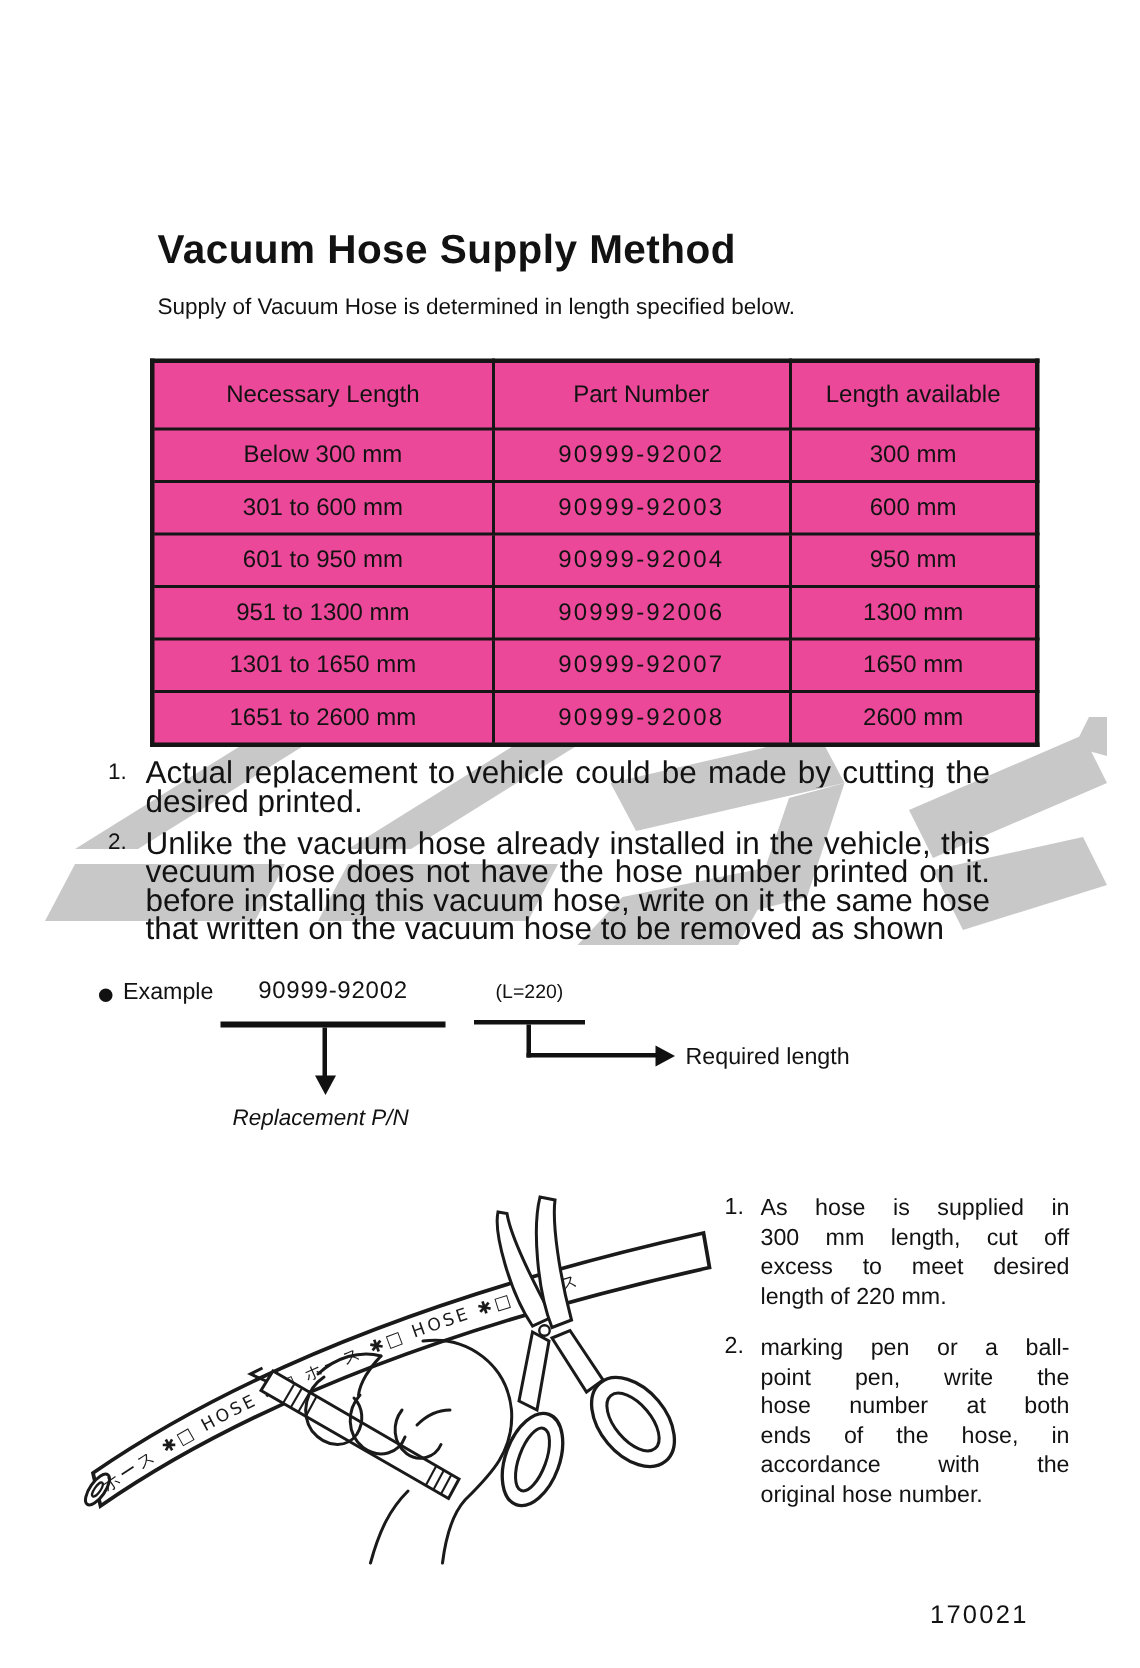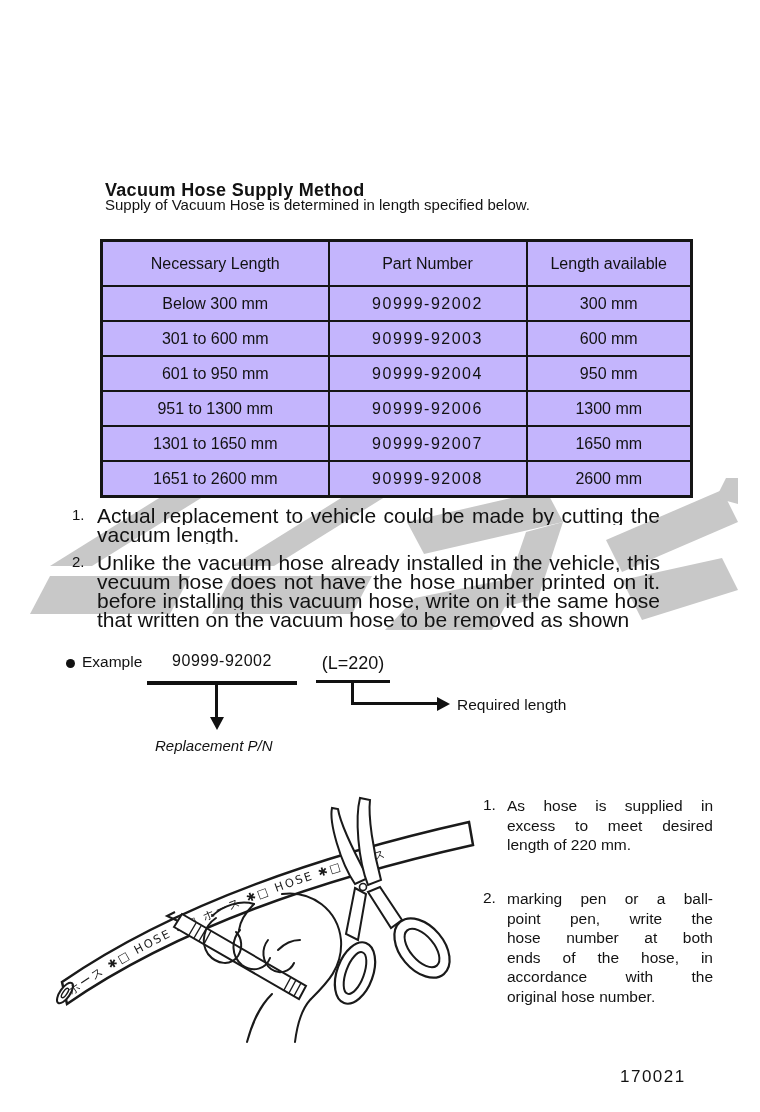--- a/index.html
+++ b/index.html
@@ -5,48 +5,48 @@
   html,body{margin:0;padding:0;background:#888;}
   .page{
     position:relative;width:760px;height:1112px;background:#ffffff;
     font-family:"Liberation Sans","DejaVu Sans",sans-serif;color:#121212;
     overflow:hidden;margin:0 auto;
   }
   .abs{position:absolute;}
   
   .wm{position:absolute;left:22px;top:478px;z-index:0;}
   
-  .title{left:105px;top:180px;font-size:18px;font-weight:bold;letter-spacing:.3px;z-index:2;}
+  .title{left:105px;top:151px;font-size:27px;font-weight:bold;letter-spacing:.3px;z-index:2;}
   .subtitle{left:105px;top:196px;font-size:15px;z-index:2;}
   
   .tblwrap{left:100px;top:239px;z-index:2;}
   table.parts{border-collapse:collapse;table-layout:fixed;width:590px;background:#fff;}
   table.parts td,table.parts th{
     border:2px solid #151515;font-weight:normal;text-align:center;
-    font-size:16px;padding:0;vertical-align:middle;background:#c4b5fd;
+    font-size:16px;padding:0;vertical-align:middle;background:#ec4899;
   }
   table.parts{border:3px solid #151515;}
   table.parts thead th{height:43px;}
   table.parts tbody td{height:33px;}
   td.pn{letter-spacing:1.5px;}
   
   .note{position:absolute;z-index:2;display:flex;}
   .note .num{width:25px;font-size:15px;flex:0 0 25px;}
   .ntext{width:563px;}
   .jl{text-align:justify;height:19px;line-height:19px;overflow:hidden;font-size:21px;}
   .jl:not(.last)::after{content:"";display:inline-block;width:100%;height:0;}
   .jl.last{text-align:left;}
   
   .ex{z-index:2;font-size:15.5px;text-align:right;}
   .dot{width:9px;height:9px;border-radius:50%;background:#111;}
   .bar{background:#111;}
   .arrow-down{width:0;height:0;border-left:7px solid transparent;border-right:7px solid transparent;border-top:13px solid #111;}
   .arrow-right{width:0;height:0;border-top:7px solid transparent;border-bottom:7px solid transparent;border-left:13px solid #111;}
   .pncenter{width:150px;text-align:center;font-size:16px;letter-spacing:.5px;}
-  .lcenter{width:74px;text-align:center;font-size:18px;}
+  .lcenter{width:74px;text-align:center;font-size:13px;}
   
   .ins{position:absolute;z-index:2;display:flex;}
   .ins .num{width:24px;flex:0 0 24px;font-size:15.5px;}
   .instext{width:206px;}
   .ins .jl{font-size:15.5px;height:19.5px;line-height:19.5px;}
   
   .folio{left:620px;top:1067px;font-size:17px;letter-spacing:1.5px;z-index:2;}
   svg text{font-family:"DejaVu Sans","Liberation Sans",sans-serif;}
 </style>
 </head>
@@ -118,21 +118,21 @@
           <td>2600 mm</td>
         </tr>
       </tbody>
     </table>
   </div>
 
   <div class="note" style="left:72px;top:506px;">
     <span class="num">1.</span>
     <div class="ntext">
       <div class="jl">Actual replacement to vehicle could be made by cutting the hose into</div>
-      <div class="jl last">vacuum length.</div>
+      <div class="jl last">desired printed.</div>
     </div>
   </div>
   <div class="note" style="left:72px;top:553px;">
     <span class="num">2.</span>
     <div class="ntext">
       <div class="jl">Unlike the vacuum hose already installed in the vehicle, this replacement</div>
       <div class="jl">vecuum hose does not have the hose number printed on it. Accordingly,</div>
       <div class="jl">before installing this vacuum hose, write on it the same hose number as</div>
       <div class="jl last">that written on the vacuum hose to be removed as shown below.</div>
     </div>
@@ -200,20 +200,21 @@
       <ellipse cx="305" cy="185" rx="9" ry="22" transform="rotate(20 305 185)" fill="#fff" stroke="#1a1a1a" stroke-width="2"></ellipse>
       <ellipse cx="372" cy="160" rx="22" ry="34" transform="rotate(-40 372 160)" fill="#fff" stroke="#1a1a1a" stroke-width="2.2"></ellipse>
       <ellipse cx="372" cy="160" rx="12" ry="23" transform="rotate(-40 372 160)" fill="#fff" stroke="#1a1a1a" stroke-width="2"></ellipse>
     </g>
   </svg>
 
   <div class="ins" style="left:483px;top:796px;">
     <span class="num">1.</span>
     <div class="instext">
       <div class="jl">As hose is supplied in</div>
+      <div class="jl">300 mm length, cut off</div>
       <div class="jl">excess to meet desired</div>
       <div class="jl last">length of 220 mm.</div>
     </div>
   </div>
   <div class="ins" style="left:483px;top:889px;">
     <span class="num">2.</span>
     <div class="instext">
       <div class="jl">marking pen or a ball-</div>
       <div class="jl">point pen, write the</div>
       <div class="jl">hose number at both</div>

